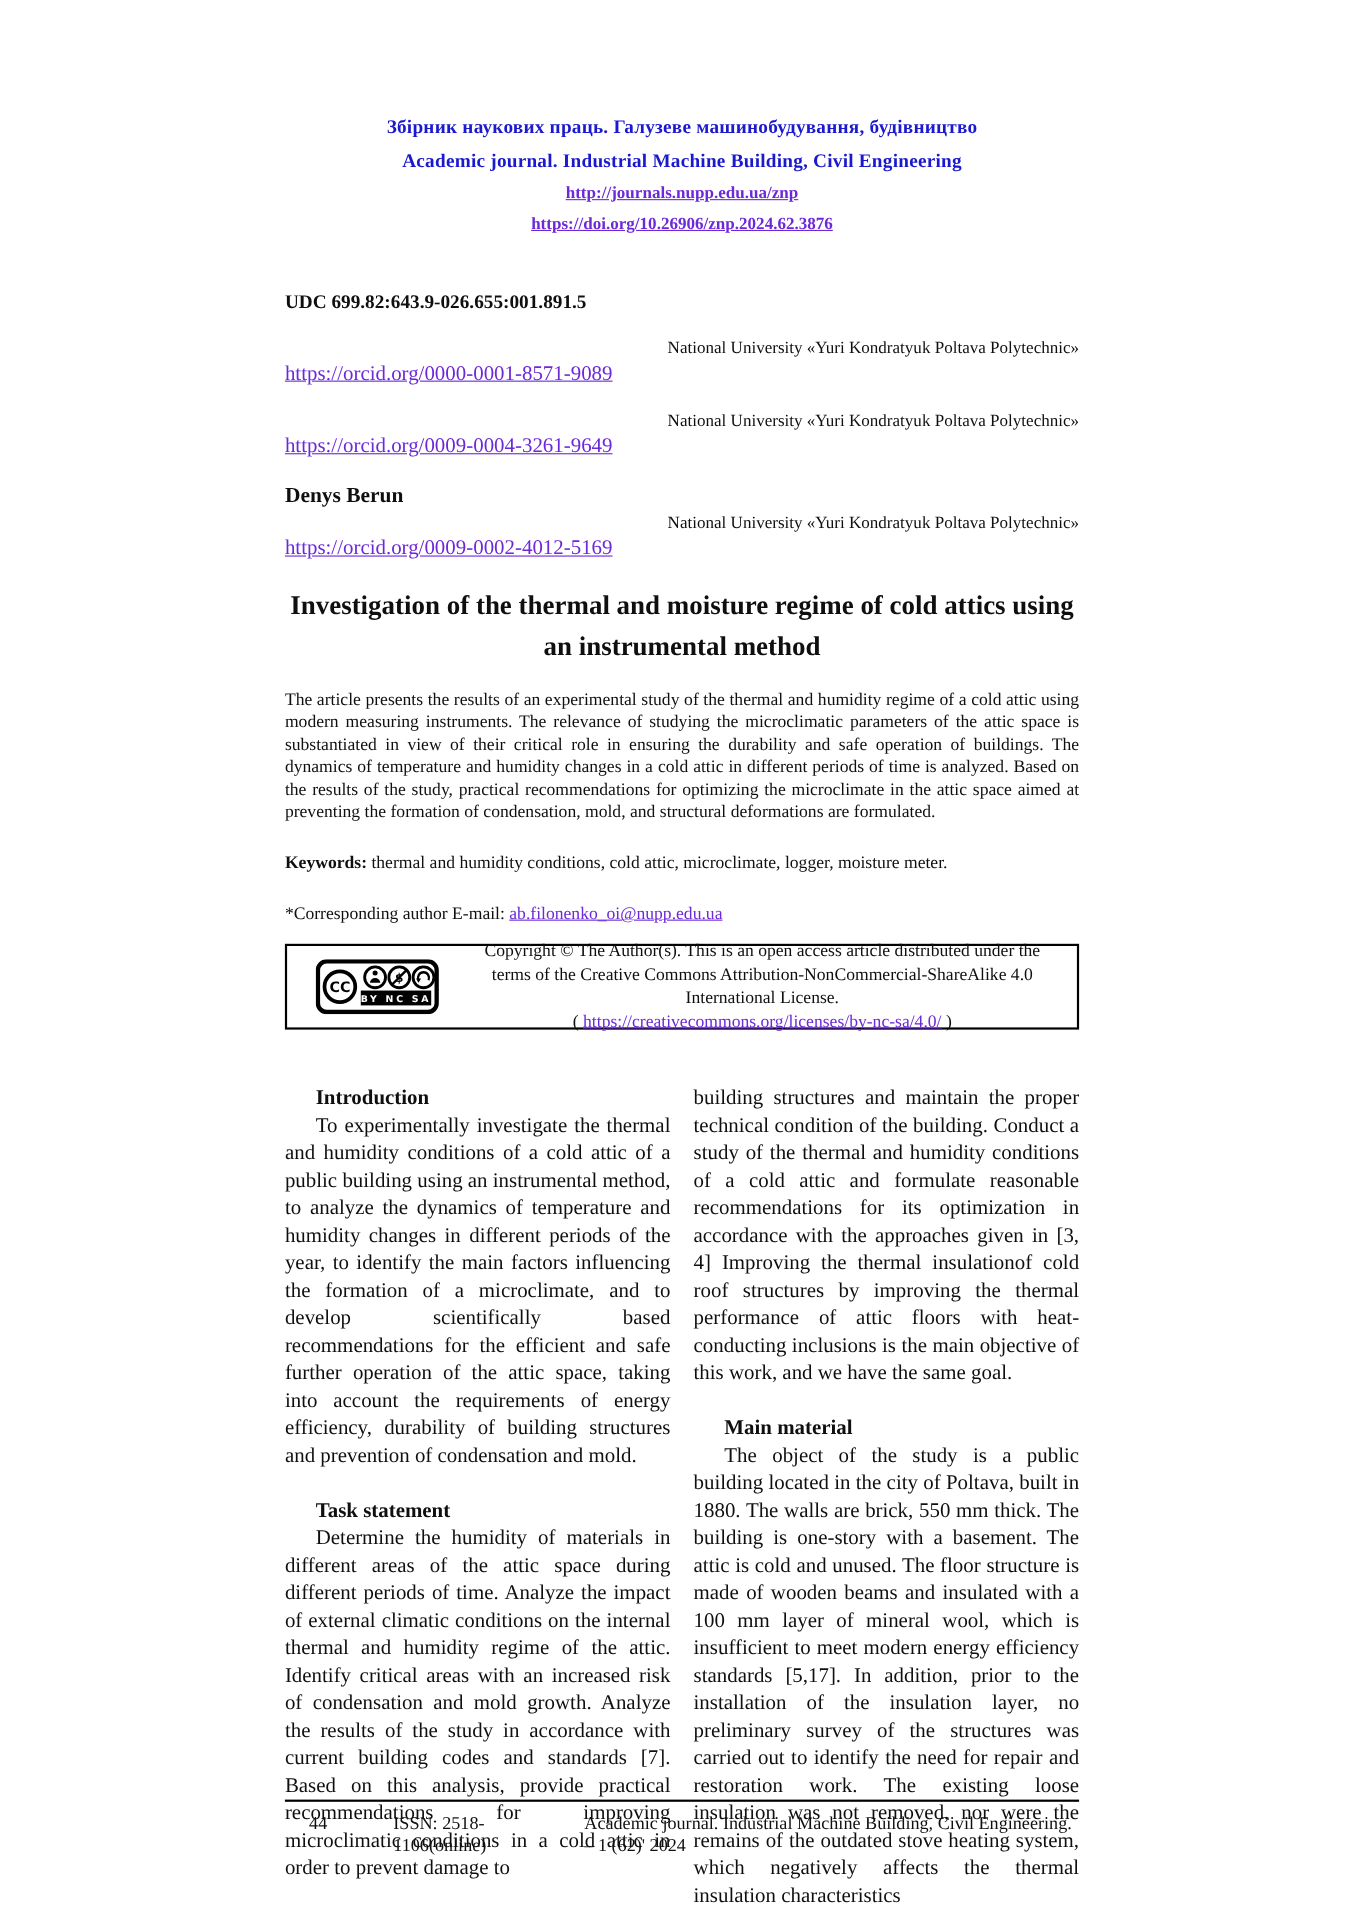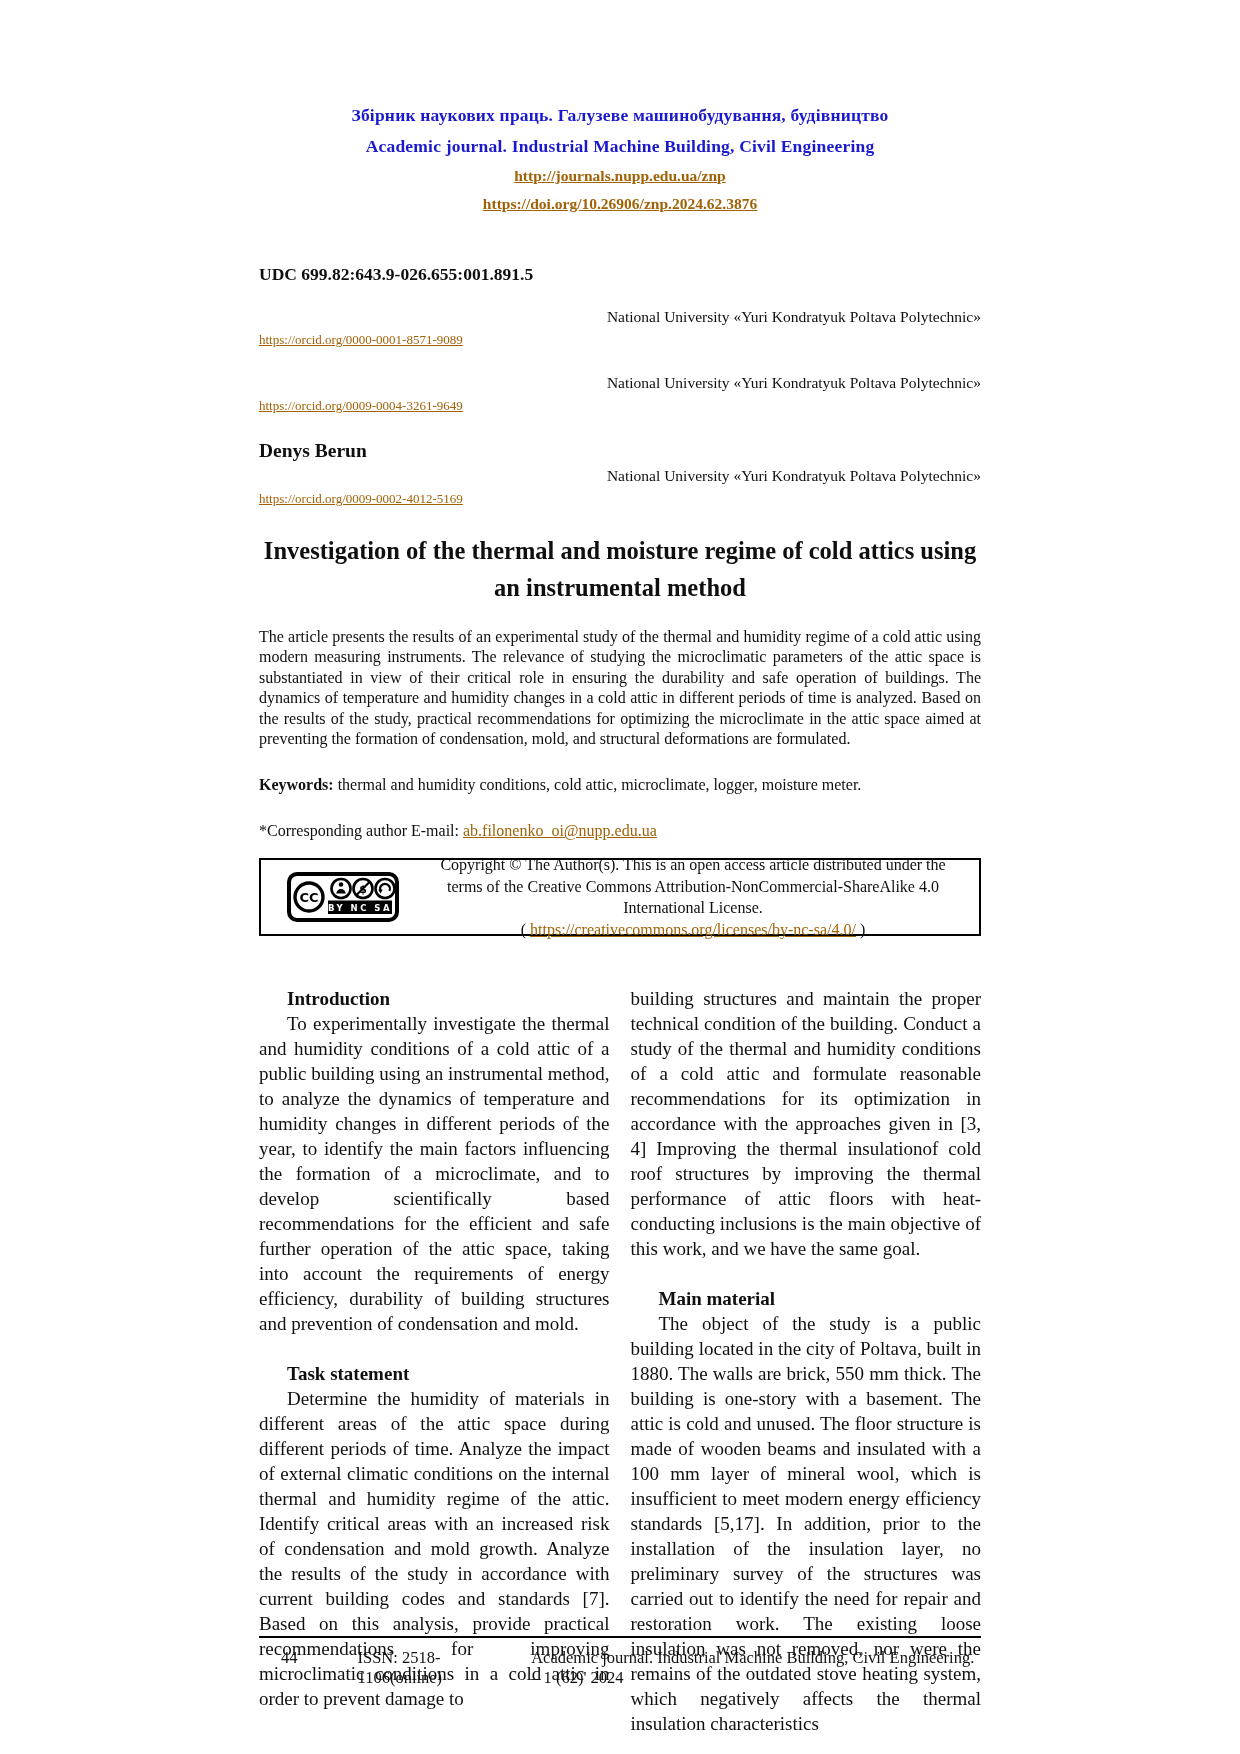--- a/index.html
+++ b/index.html
@@ -8,29 +8,29 @@
     width: 988px;
     height: 1754px;
     margin: 0 auto;
     background: #ffffff;
     box-sizing: border-box;
     padding: 0 133px;
     overflow: hidden;
     font-family: "Liberation Serif", "DejaVu Serif", serif;
     color: #0f0f0f;
   }
-  a.blue-link { color: #a16207; text-decoration: underline; cursor: pointer; }
+  a.blue-link { color: #6d28d9; text-decoration: underline; cursor: pointer; }
   .journal-header { margin-top: 100px; text-align: center; }
   .hdr-line { font-weight: bold; font-size: 17.5px; line-height: 31px; color: #1b19cd; letter-spacing: 0.2px; }
   .hdr-link-line { font-size: 15.5px; font-weight: bold; line-height: 27.5px; }
   .udc { margin-top: 46px; font-weight: bold; font-size: 17.5px; line-height: 22px; }
   .author-block { margin-top: 20px; }
   .author-name { font-weight: bold; font-size: 19.5px; line-height: 27px; }
   .author-affil { font-size: 15.5px; line-height: 23px; text-align: right; }
-  .author-orcid { font-size: 13px; line-height: 23px; }
+  .author-orcid { font-size: 19px; line-height: 23px; }
   .article-title {
     margin: 22px auto 0 auto;
     max-width: 940px;
     text-align: center;
     font-weight: bold;
     font-size: 24.5px;
     line-height: 37px;
   }
   .abstract { margin-top: 21px; font-size: 16px; line-height: 20.4px; text-align: justify; }
   .keywords-line { margin-top: 25px; font-size: 16px; line-height: 21px; }

